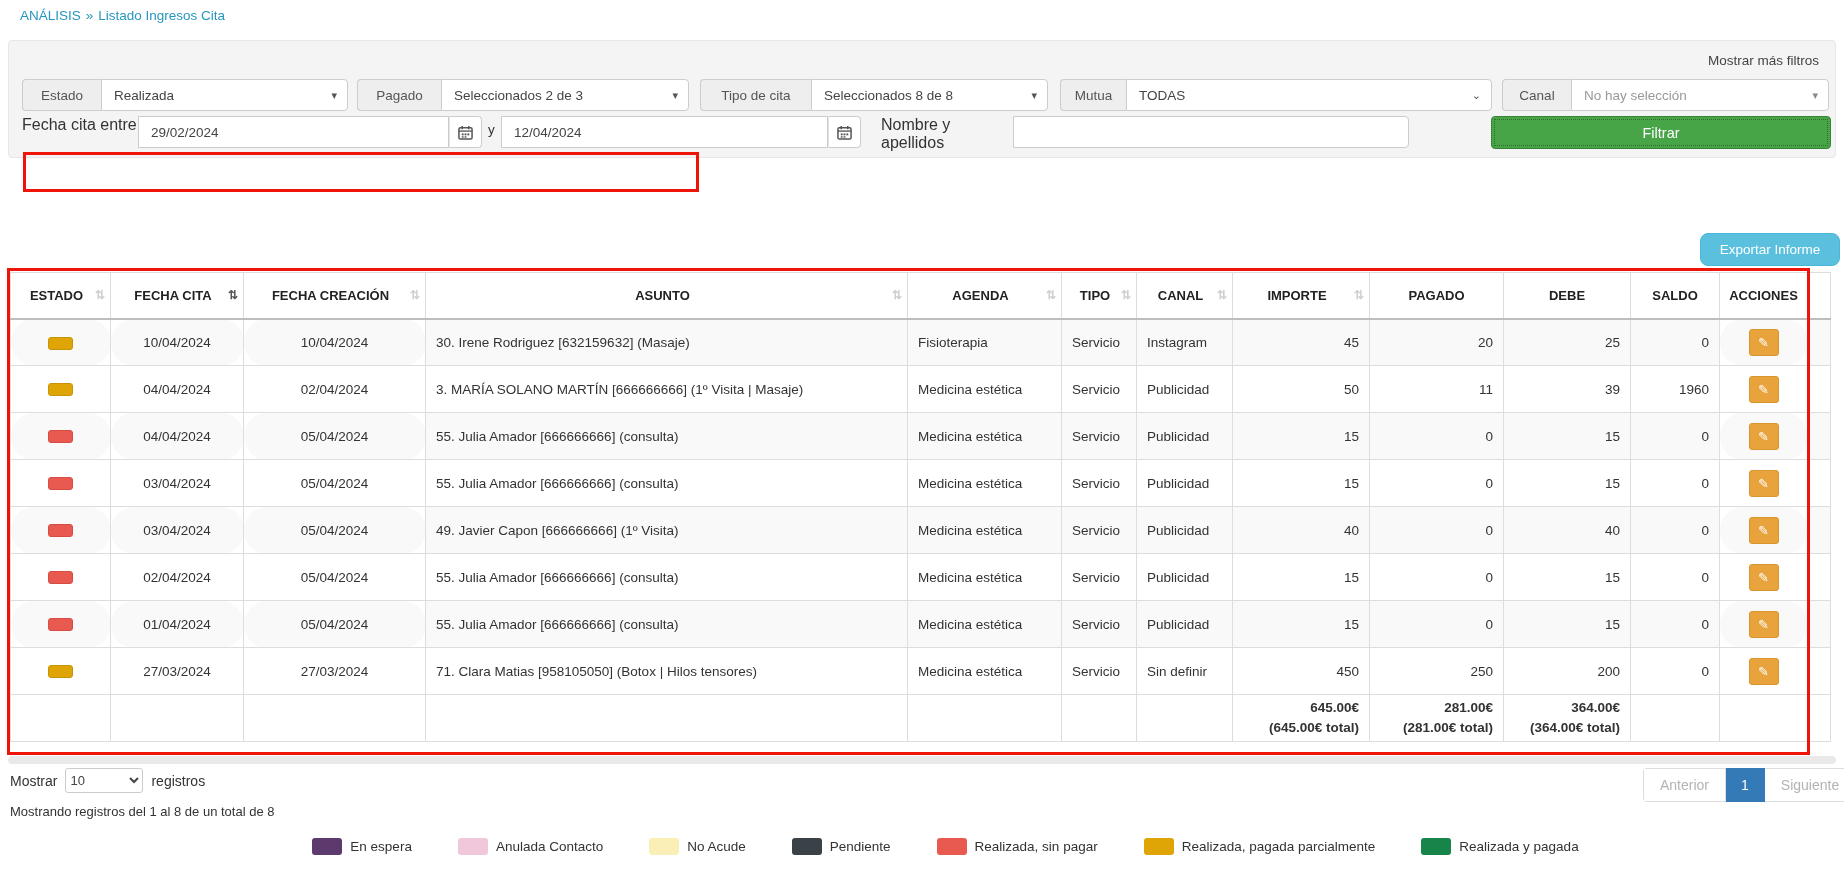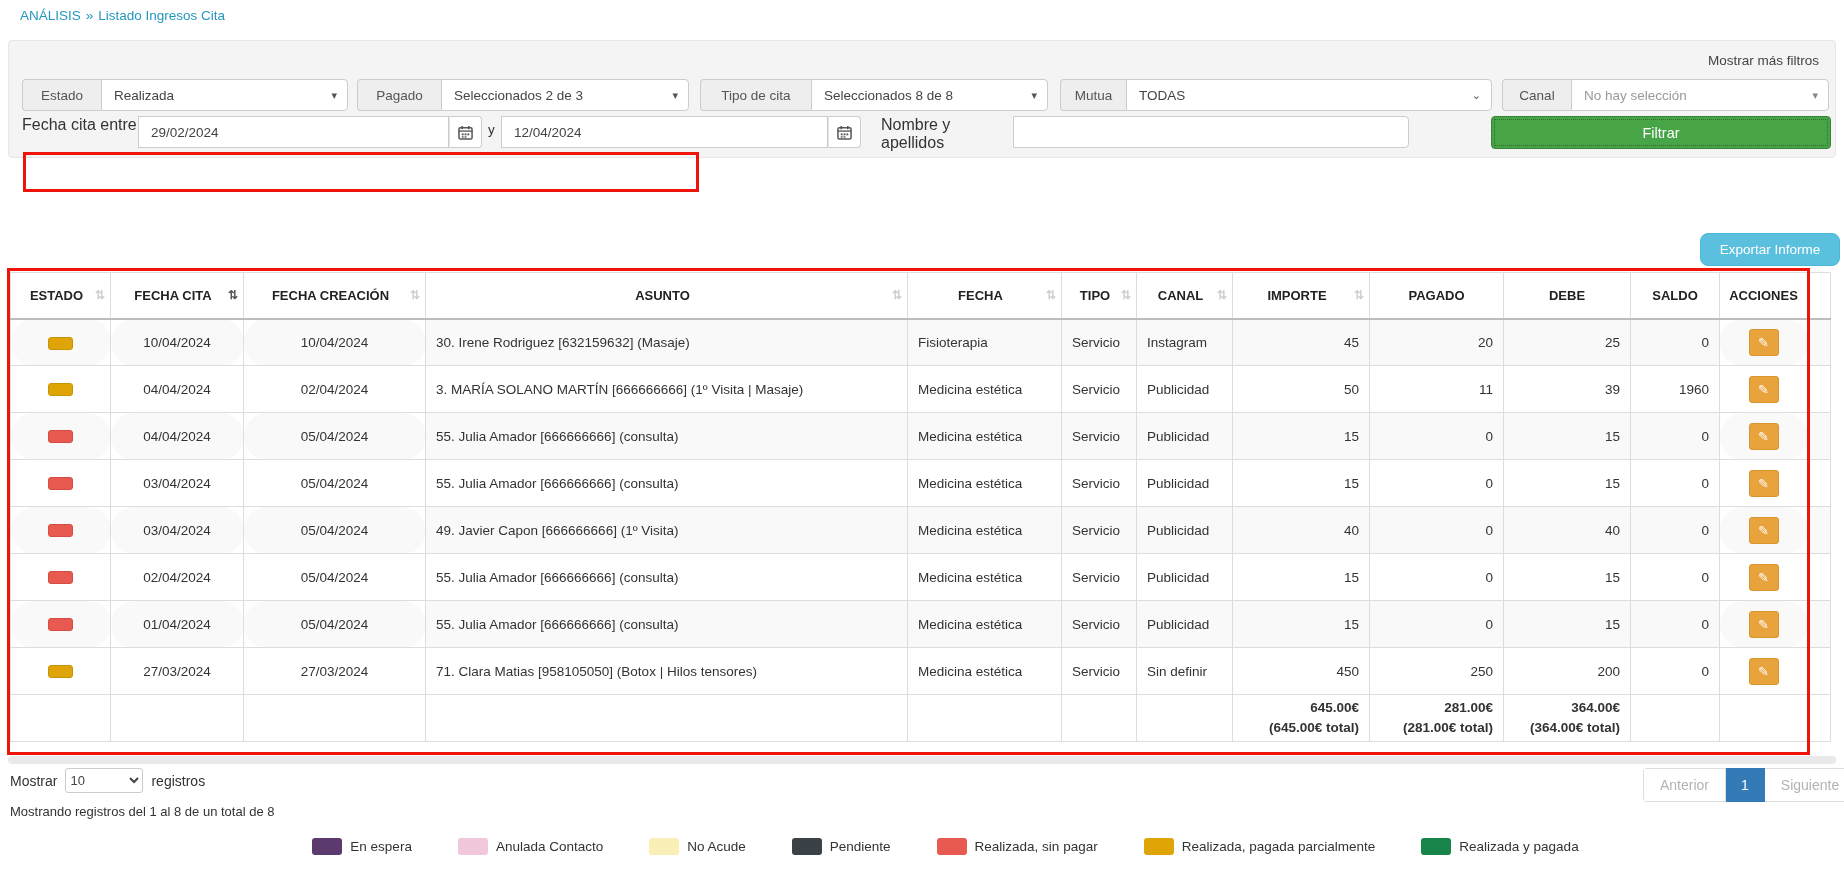--- a/index.html
+++ b/index.html
@@ -184,21 +184,21 @@
         <col style="width:89px">
         <col style="width:88px">
         <col style="width:23px">
     </colgroup>
     <thead>
       <tr>
         <th><span>ESTADO</span><span class="sort">⇅</span></th>
         <th><span>FECHA CITA</span><span class="sort active">⇅</span></th>
         <th><span>FECHA CREACIÓN</span><span class="sort">⇅</span></th>
         <th><span>ASUNTO</span><span class="sort">⇅</span></th>
-        <th><span>FECHA</span><span class="sort">⇅</span></th>
+        <th><span>AGENDA</span><span class="sort">⇅</span></th>
         <th><span>TIPO</span><span class="sort">⇅</span></th>
         <th><span>CANAL</span><span class="sort">⇅</span></th>
         <th><span>IMPORTE</span><span class="sort">⇅</span></th>
         <th class="no-sort"><span>PAGADO</span></th>
         <th class="no-sort"><span>DEBE</span></th>
         <th class="no-sort"><span>SALDO</span></th>
         <th class="no-sort"><span>ACCIONES</span></th>
         <th class="no-sort"></th>
       </tr>
     </thead>

